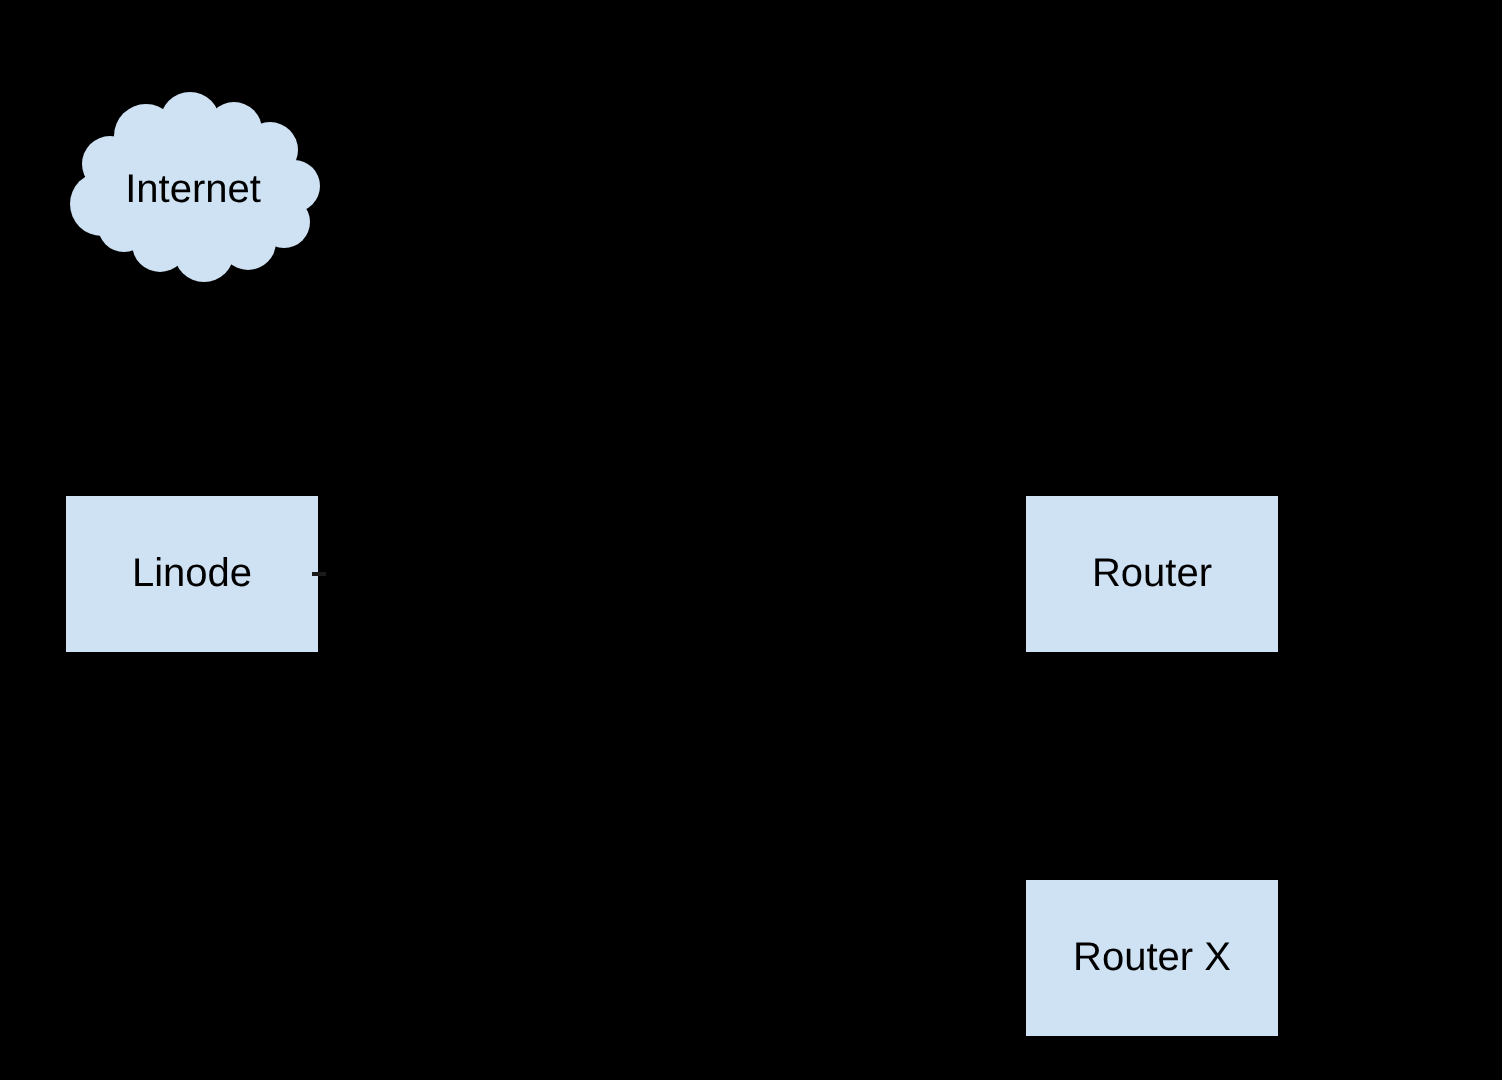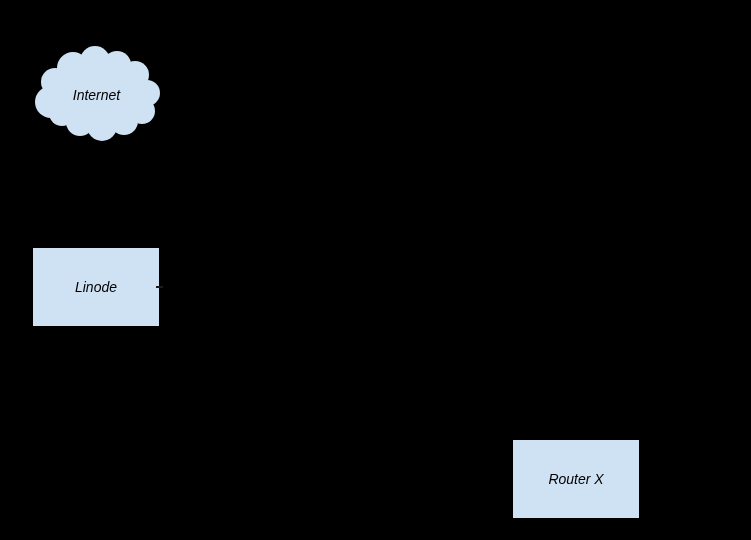--- a/index.html
+++ b/index.html
@@ -25,25 +25,24 @@
   .rect-node {
     background: var(--node-fill, #cfe2f3);
     border: 1px solid var(--node-border, #000000);
     display: flex;
     align-items: center;
     justify-content: center;
     text-align: center;
   }
   .node-label {
     color: var(--label-color, #000000);
-    font-size: 14px;
+    font-size: 20px;
     line-height: 1;
     white-space: nowrap;
     user-select: none;
-    font-style: italic;
   }
   .node-linode   { left: 32px;  top: 247px; width: 128px; height: 80px; }
   .node-router   { left: 512px; top: 247px; width: 128px; height: 80px; }
   .node-client-x { left: 512px; top: 439px; width: 128px; height: 80px; }
   .node-internet { left: 29px;  top: 42px;  width: 135px; height: 105px; }
   .node-internet svg {
     position: absolute;
     left: 0; top: 0;
     width: 100%; height: 100%;
     display: block;
@@ -112,20 +111,23 @@
         <ellipse cx="68" cy="52" rx="48" ry="28"></ellipse>
       </g>
     </svg>
     <div class="node-label">Internet</div>
   </div>
 
   <div class="node rect-node node-linode">
     <span class="node-label">Linode</span>
   </div>
 
+  <div class="node rect-node node-router">
+    <span class="node-label">Router</span>
+  </div>
 
   <div class="node rect-node node-client-x">
     <span class="node-label">Router X</span>
   </div>
 
   <div class="connector-stub"></div>
 
 </div>
 
 </body></html>

